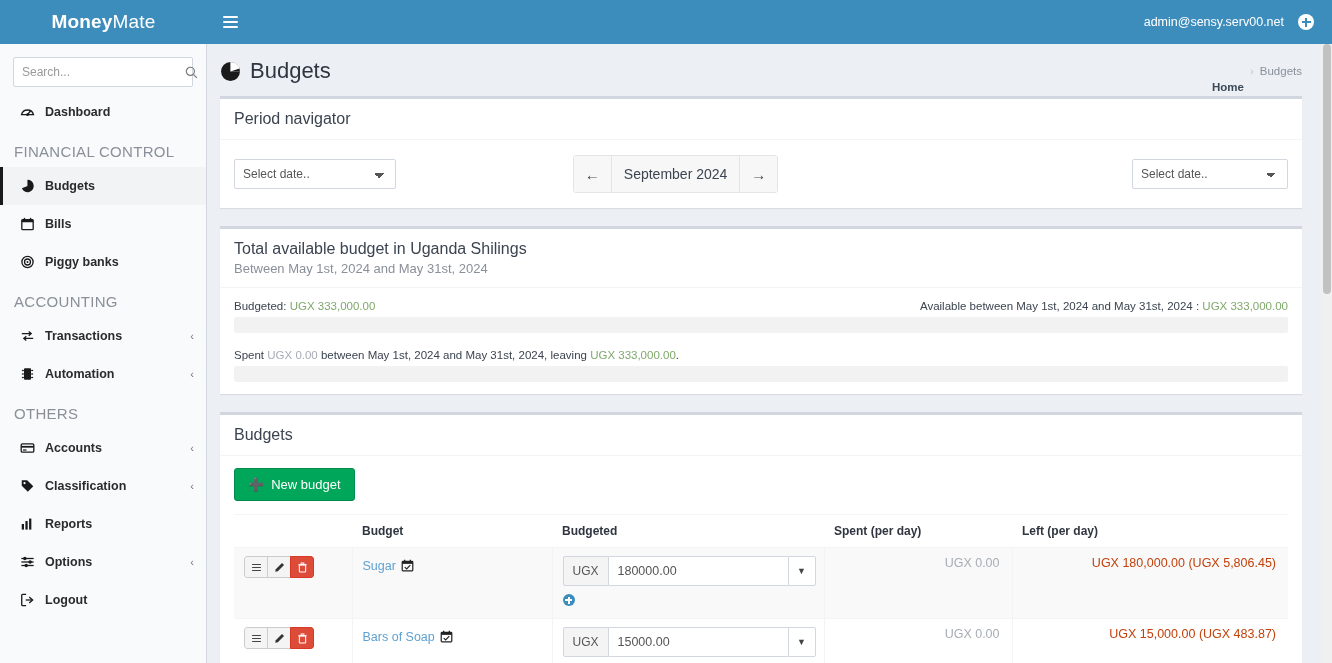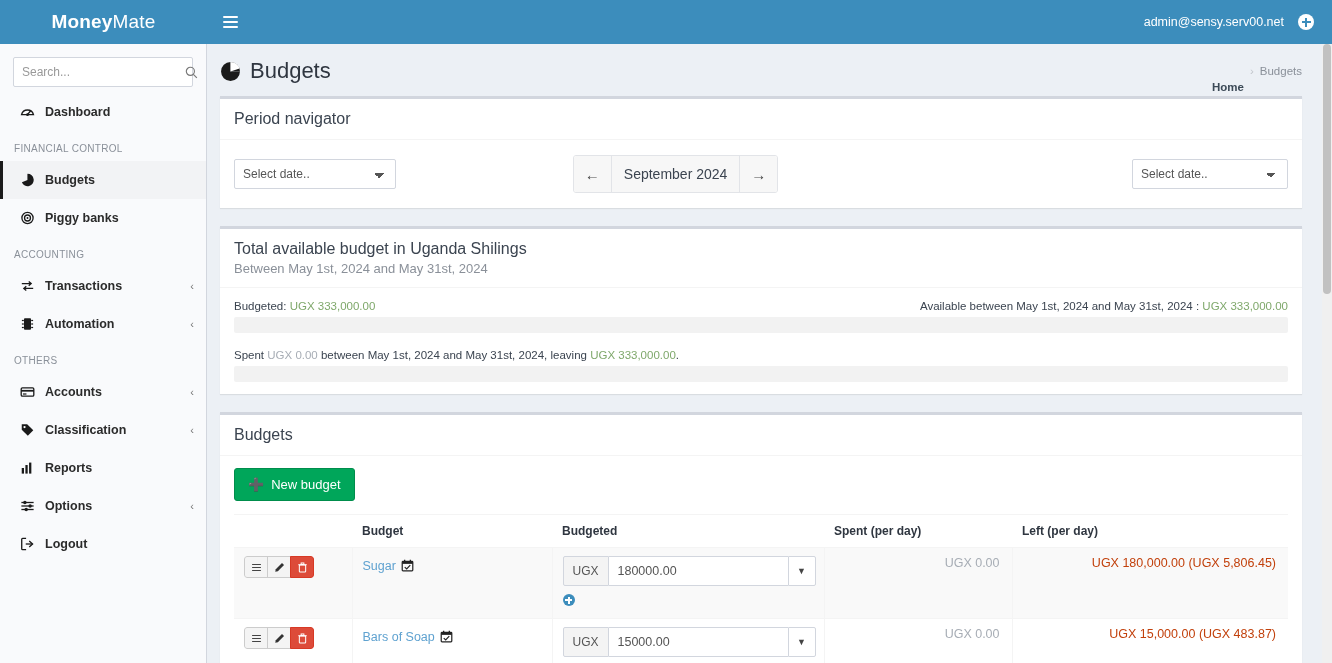--- a/index.html
+++ b/index.html
@@ -64,21 +64,21 @@
     flex: 1; border: none; outline: none; height: 28px; padding: 0 8px;
     font-size: 12px; font-family: "Liberation Sans", sans-serif; color: #555;
     background: transparent;
   }
   #search-input::placeholder { color: #999; }
   #search-btn {
     width: 28px; height: 28px; border: none; background: transparent; cursor: pointer;
     display: flex; align-items: center; justify-content: center;
   }
   .nav-header {
-    font-size: 10px; color: #8a9099; padding: 12px 14px 7px 14px;
+    font-size: 15px; color: #8a9099; padding: 12px 14px 7px 14px;
     letter-spacing: .3px; text-transform: uppercase;
   }
   .nav-item {
     display: flex; align-items: center; height: 38px; padding: 0 12px 0 14px;
     font-size: 12.5px; font-weight: bold; color: #2b2b2b; cursor: pointer;
     border-left: 3px solid transparent; position: relative;
   }
   .nav-item.active {
     background: #f2f3f5; border-left: 3px solid #1a1a1a;
   }
@@ -286,20 +286,31 @@
       </div>
       <div class="nav-header">FINANCIAL CONTROL</div>
       <div class="nav-item active">
         <span class="ico">
           <svg width="15" height="14" viewBox="0 0 16 16">
             <path d="M8 8 L8 1 A7 7 0 1 1 1.6 10.6 Z" fill="#1a1a1a"></path>
             <path d="M8 8 L8 1 A7 7 0 0 1 14.6 5.8 Z" fill="#1a1a1a" opacity="0.35"></path>
           </svg>
         </span>
         <span class="lbl">Budgets</span>
+      </div>
+      <div class="nav-item">
+        <span class="ico">
+          <svg width="15" height="14" viewBox="0 0 16 16">
+            <rect x="1.5" y="3" width="13" height="11.5" rx="1" fill="none" stroke="#1a1a1a" stroke-width="1.5"></rect>
+            <rect x="1.5" y="3" width="13" height="3" fill="#1a1a1a"></rect>
+            <line x1="4.5" y1="1" x2="4.5" y2="4" stroke="#1a1a1a" stroke-width="1.6"></line>
+            <line x1="11.5" y1="1" x2="11.5" y2="4" stroke="#1a1a1a" stroke-width="1.6"></line>
+          </svg>
+        </span>
+        <span class="lbl">Bills</span>
       </div>
       <div class="nav-item">
         <span class="ico">
           <svg width="15" height="14" viewBox="0 0 16 16">
             <circle cx="8" cy="8" r="6.4" fill="none" stroke="#1a1a1a" stroke-width="1.5"></circle>
             <circle cx="8" cy="8" r="3.4" fill="none" stroke="#1a1a1a" stroke-width="1.5"></circle>
             <circle cx="8" cy="8" r="1.1" fill="#1a1a1a"></circle>
           </svg>
         </span>
         <span class="lbl">Piggy banks</span>

